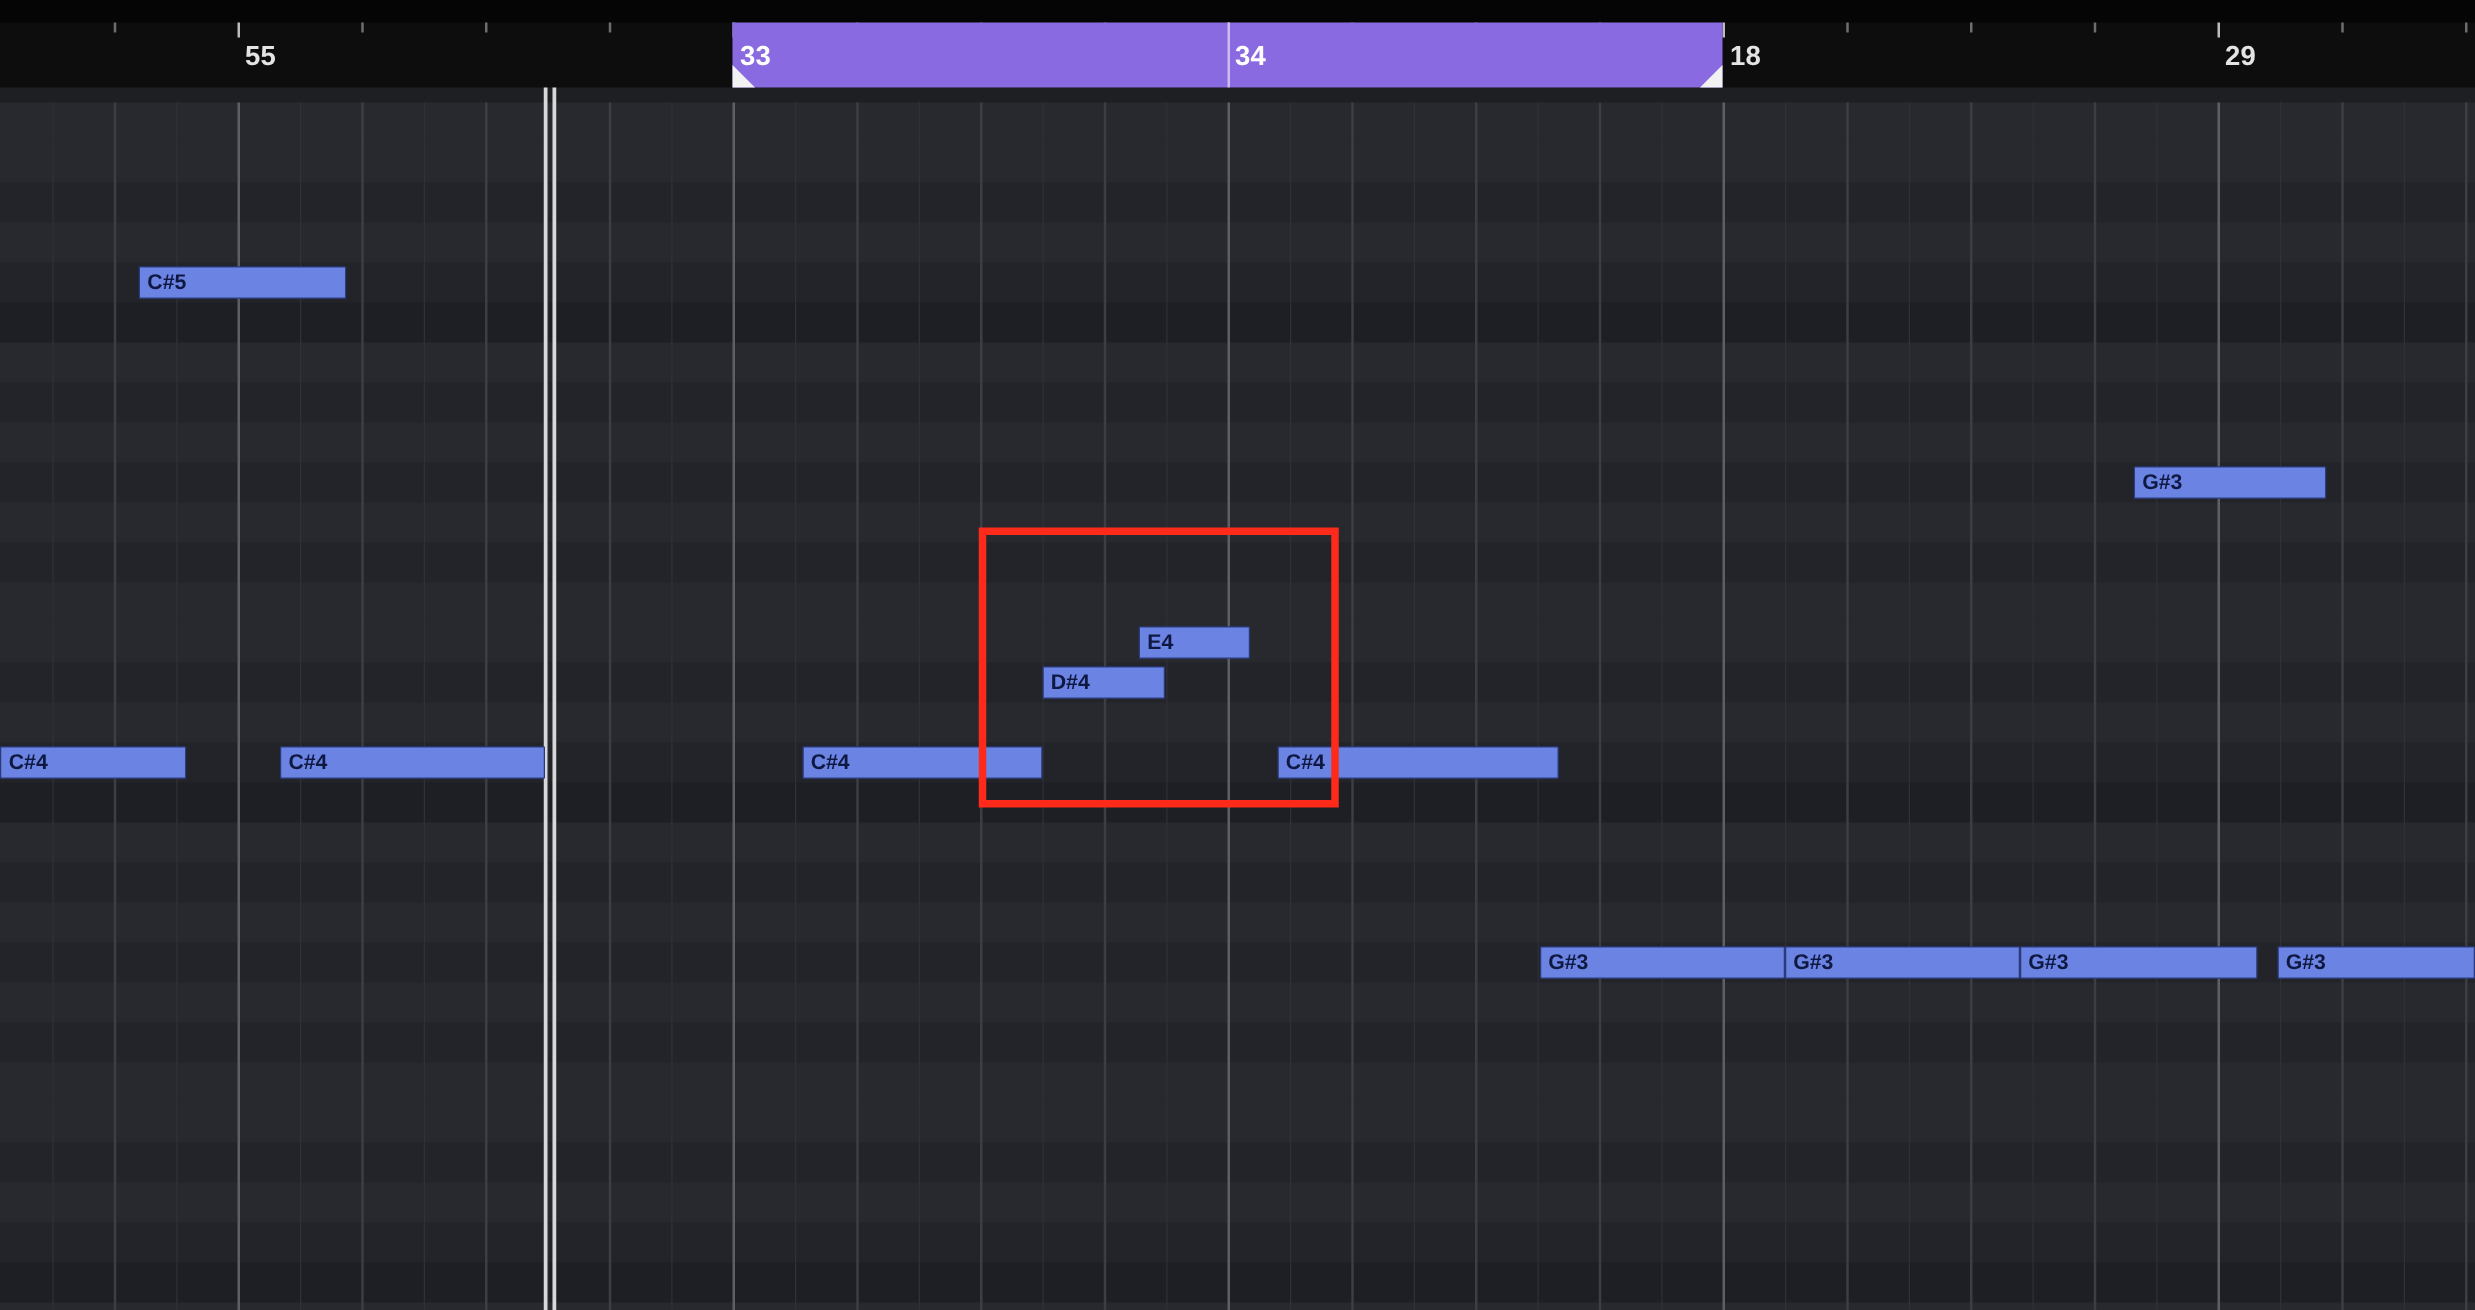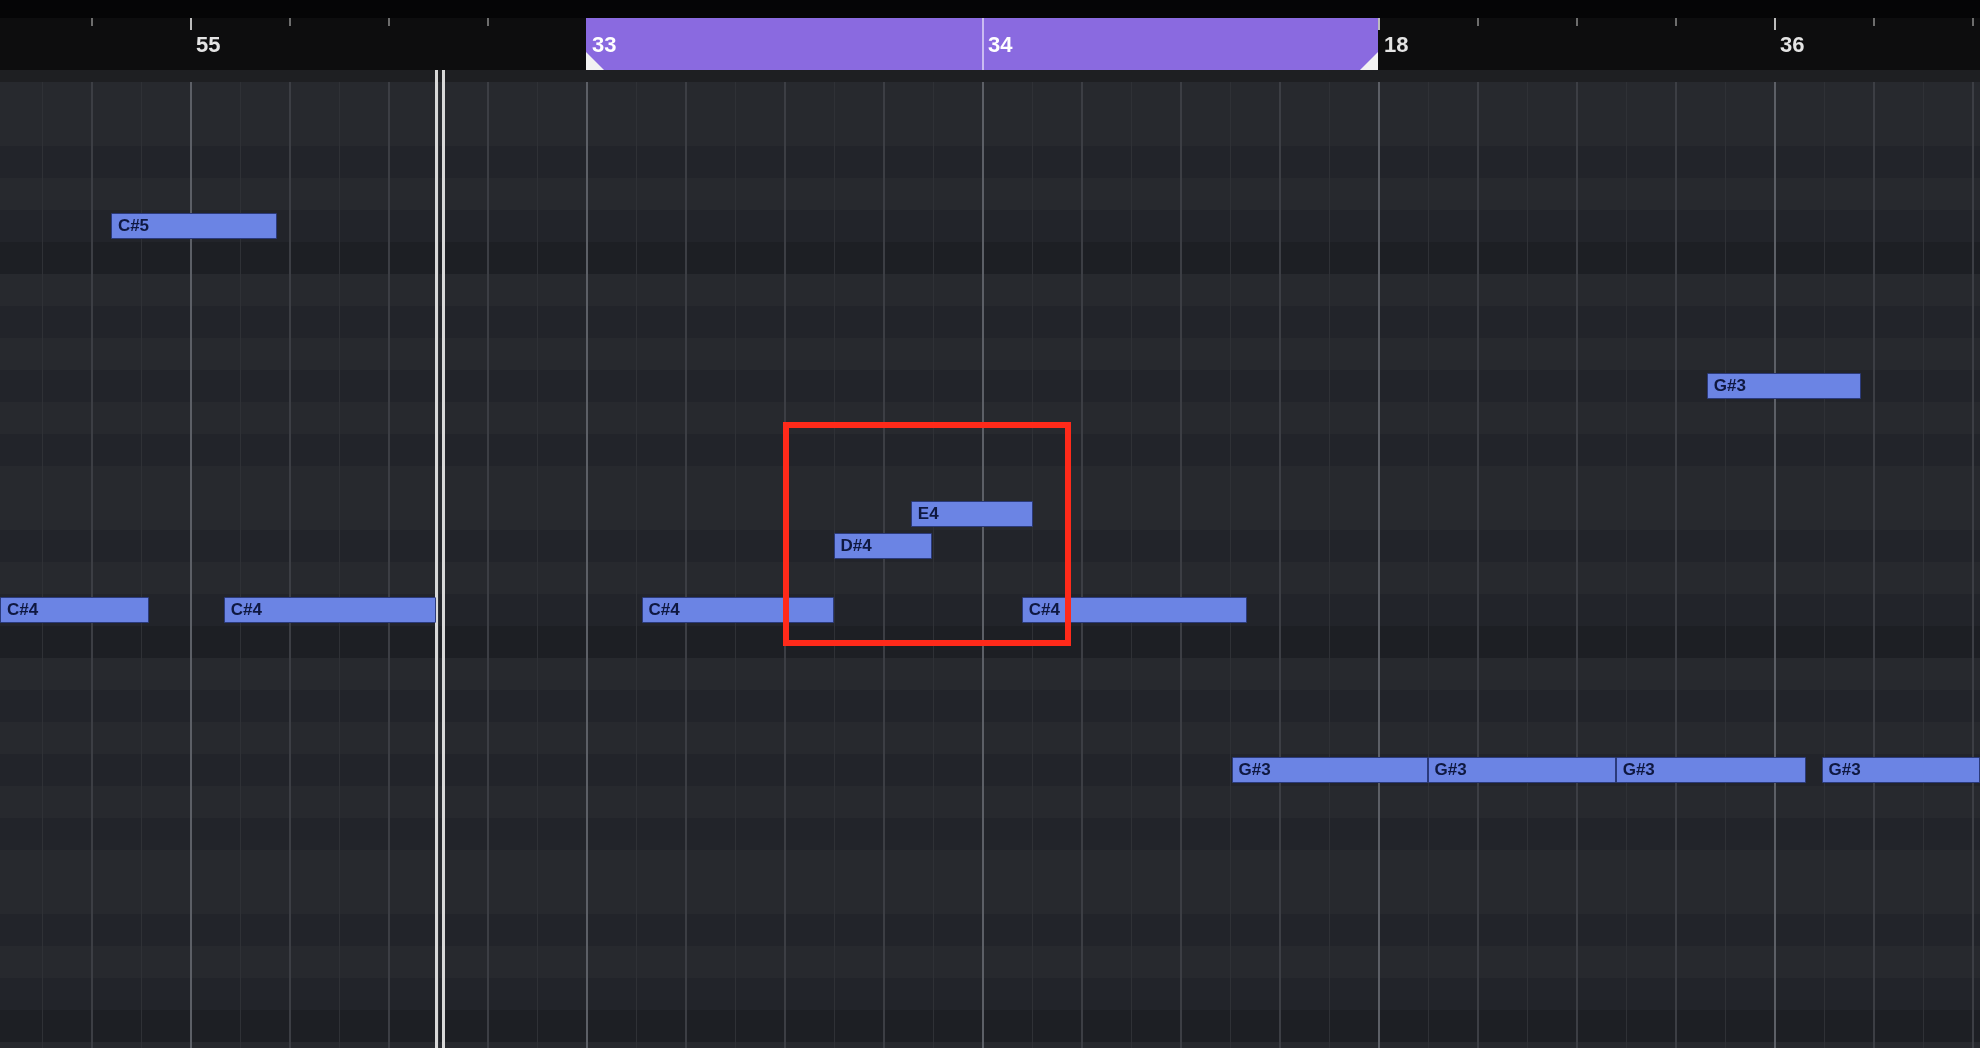--- a/index.html
+++ b/index.html
@@ -240,21 +240,21 @@
           <div class="mark-minor"></div>
         </div>
     <div class="tick" style="left:1576.0800000000002px">
           <div class="mark-minor"></div>
         </div>
     <div class="tick" style="left:1675.0800000000002px">
           <div class="mark-minor"></div>
         </div>
     <div class="tick" style="left:1774.0800000000002px">
         <div class="mark-major"></div>
-        <span class="label">36</span>
+        <span class="label">29</span>
       </div>
     <div class="tick" style="left:1873.0800000000002px">
           <div class="mark-minor"></div>
         </div>
     <div class="tick" style="left:1972.0800000000002px">
           <div class="mark-minor"></div>
         </div>
     <div class="tick" style="left:2071.0800000000004px">
           
         </div>
@@ -343,21 +343,21 @@
     <div class="vline bar" style="left:1774.0800000000002px"></div>
     <div class="vline sub" style="left:1823.5800000000002px"></div>
     <div class="vline beat" style="left:1873.0800000000002px"></div>
     <div class="vline sub" style="left:1922.5800000000002px"></div>
     <div class="vline beat" style="left:1972.0800000000002px"></div>
     <div class="note" style="left:110.88000000000045px;top:131px;width:166.31999999999925px">C#5</div>
     <div class="note" style="left:0px;top:515px;width:148.5px">C#4</div>
     <div class="note" style="left:223.74000000000052px;top:515px;width:211.85999999999865px">C#4</div>
     <div class="note" style="left:641.5200000000004px;top:515px;width:192.05999999999977px">C#4</div>
     <div class="note" style="left:833.5800000000002px;top:451px;width:98px">D#4</div>
-    <div class="note" style="left:910.8000000000003px;top:419px;width:122px">E4</div>
+    <div class="note" style="left:910.8000000000003px;top:419px;width:89px">E4</div>
     <div class="note" style="left:1021.6800000000007px;top:515px;width:225.7200000000001px">C#4</div>
     <div class="note" style="left:1706.7599999999995px;top:291px;width:154.44000000000023px">G#3</div>
     <div class="note" style="left:1231.560000000001px;top:675px;width:196.019999999999px">G#3</div>
     <div class="note" style="left:1427.5800000000002px;top:675px;width:188.10000000000056px">G#3</div>
     <div class="note" style="left:1615.6800000000007px;top:675px;width:190.07999999999876px">G#3</div>
     <div class="note" style="left:1821.5999999999992px;top:675px;width:158.40000000000225px">G#3</div>
   </div>
 
 <div class="playhead" id="playhead" style="left: 434.56px; top: 70px; height: 978px;"></div>
 

